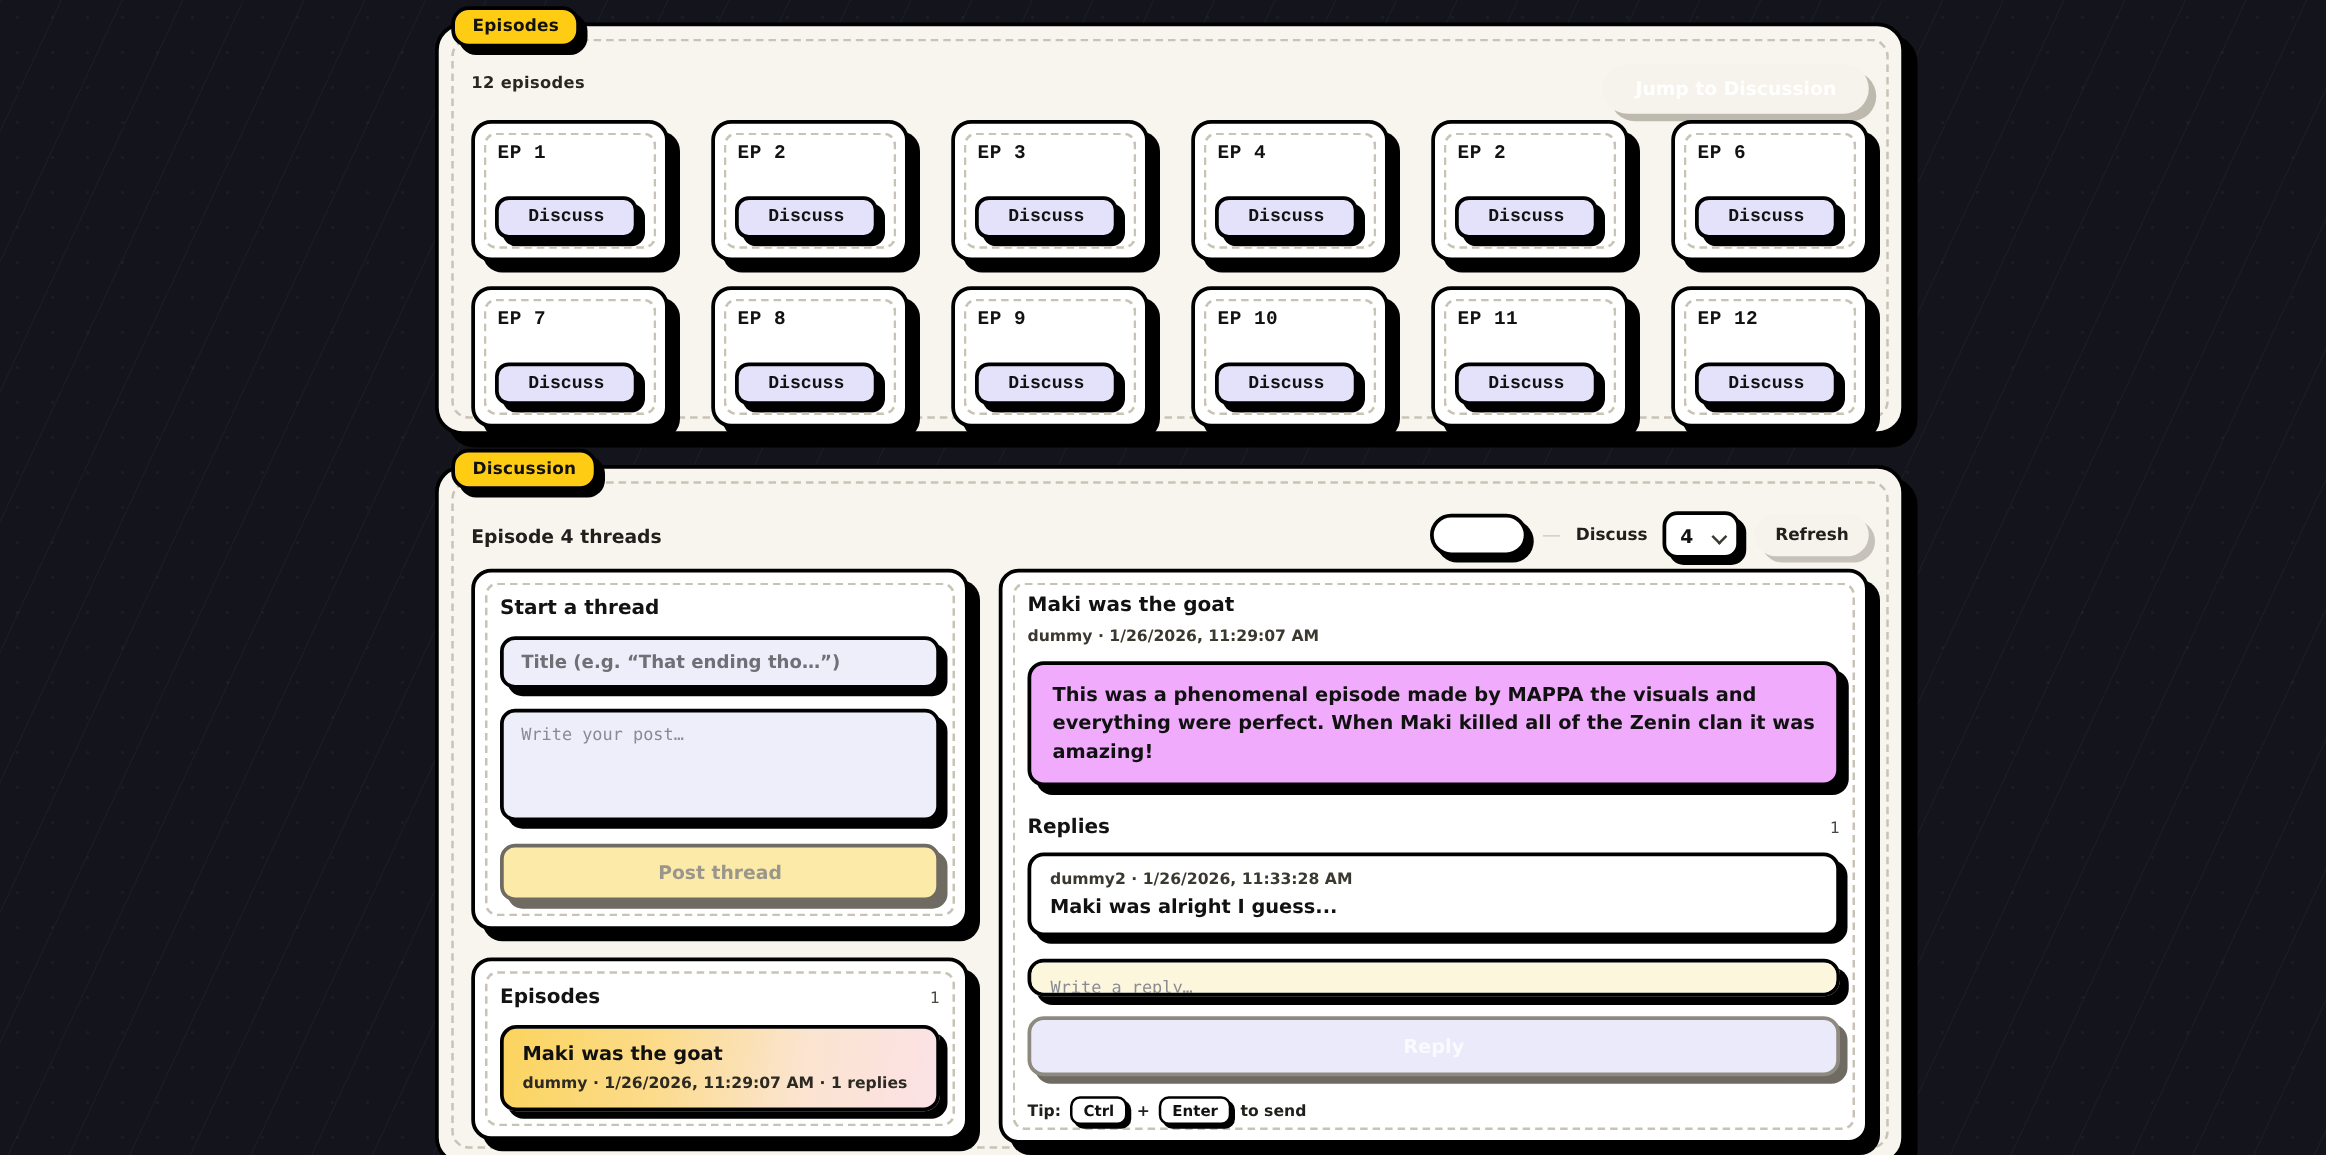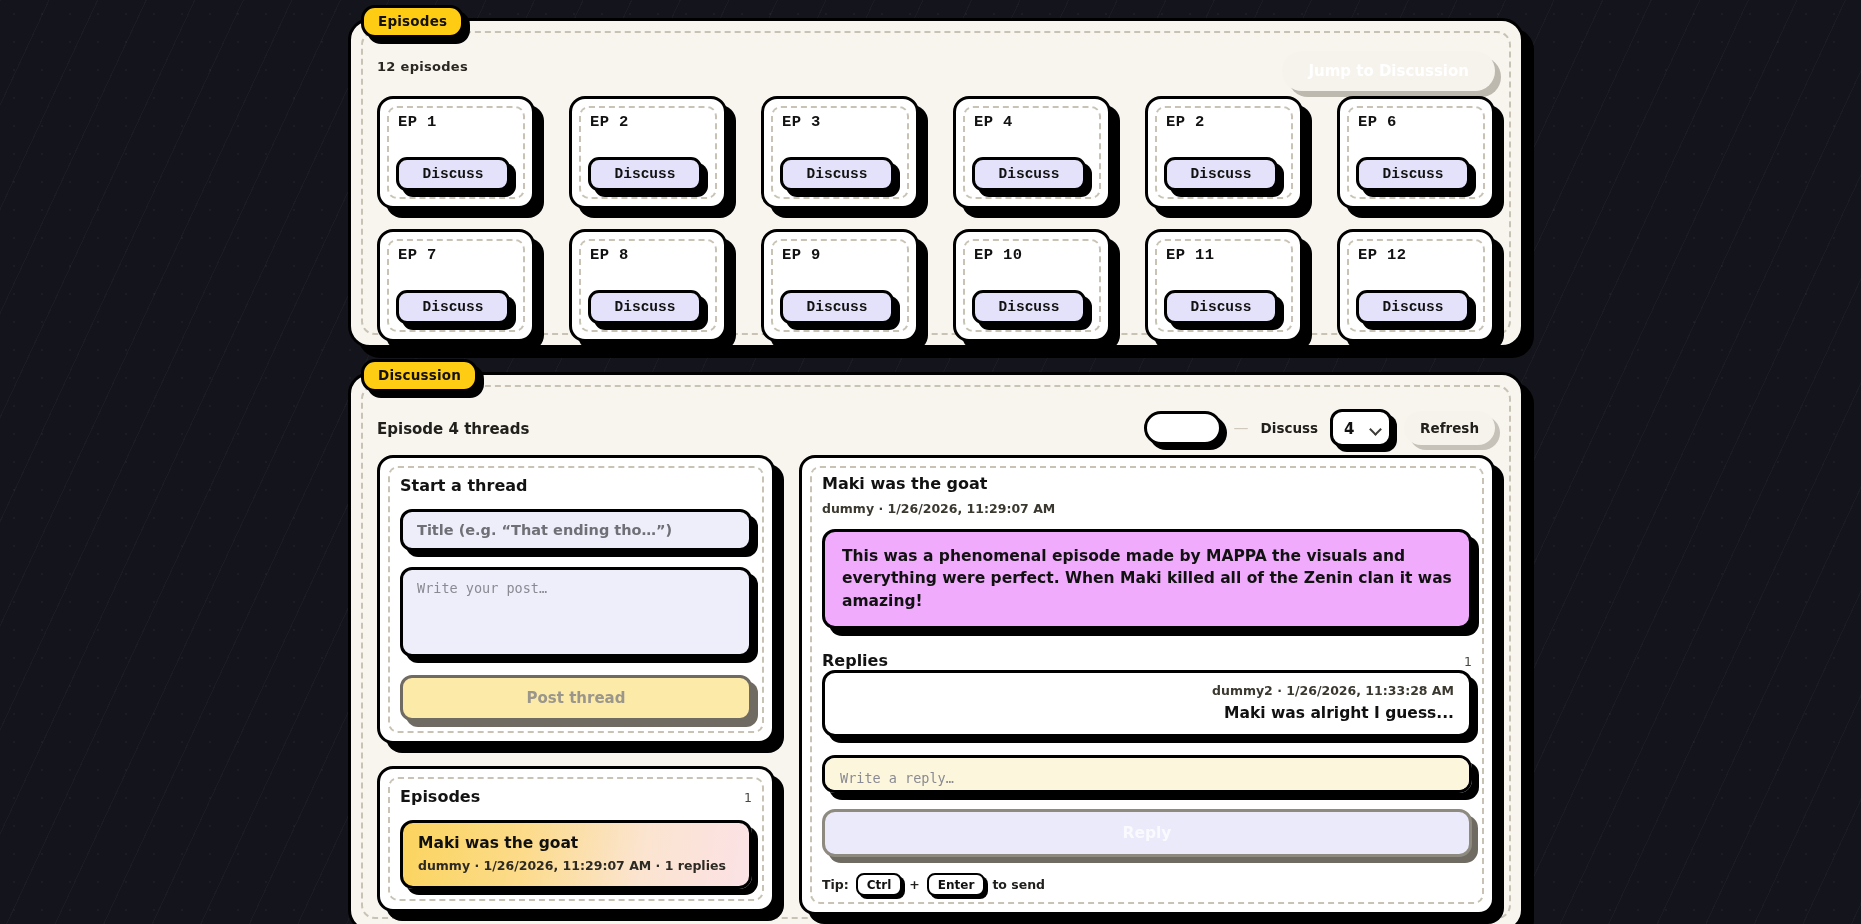--- a/index.html
+++ b/index.html
@@ -183,23 +183,23 @@
   .d-meta { font-size:12.5px; font-weight:700; color:#3b382f; margin-top:8px; }
   .d-post {
     position:relative; margin-top:13px;
     background:#f0abfc; border:3px solid #000; border-radius:13px;
     box-shadow:7px 7px 0 #000;
     padding:13px 17px 14px;
     font-size:15.5px; font-weight:700; color:#111; line-height:1.45;
   }
   .rep-head { display:flex; justify-content:space-between; align-items:baseline; margin-top:22px; }
   .reply-item {
-    position:relative; 
+    position:relative; margin-top:12px;
     background:#fff; border:3px solid #000; border-radius:13px;
-    box-shadow:6px 6px 0 #000; padding:10px 15px 12px;text-align:right;
+    box-shadow:6px 6px 0 #000; padding:10px 15px 12px;
   }
   .reply-item .r1 { font-size:12.5px; font-weight:700; color:#3b382f; }
   .reply-item .r2 { font-size:15.5px; font-weight:700; color:#111; margin-top:6px; }
   .reply-box {
     display:block; width:100%; height:72px; margin-top:18px;
     background:#fcf6dd; border:3px solid #000; border-radius:13px;
     box-shadow:7px 7px 0 #000;
     font-family:"DejaVu Sans Mono", monospace; font-size:13.5px;
     color:#111; padding:12px 15px; resize:none; outline:none;
   }

